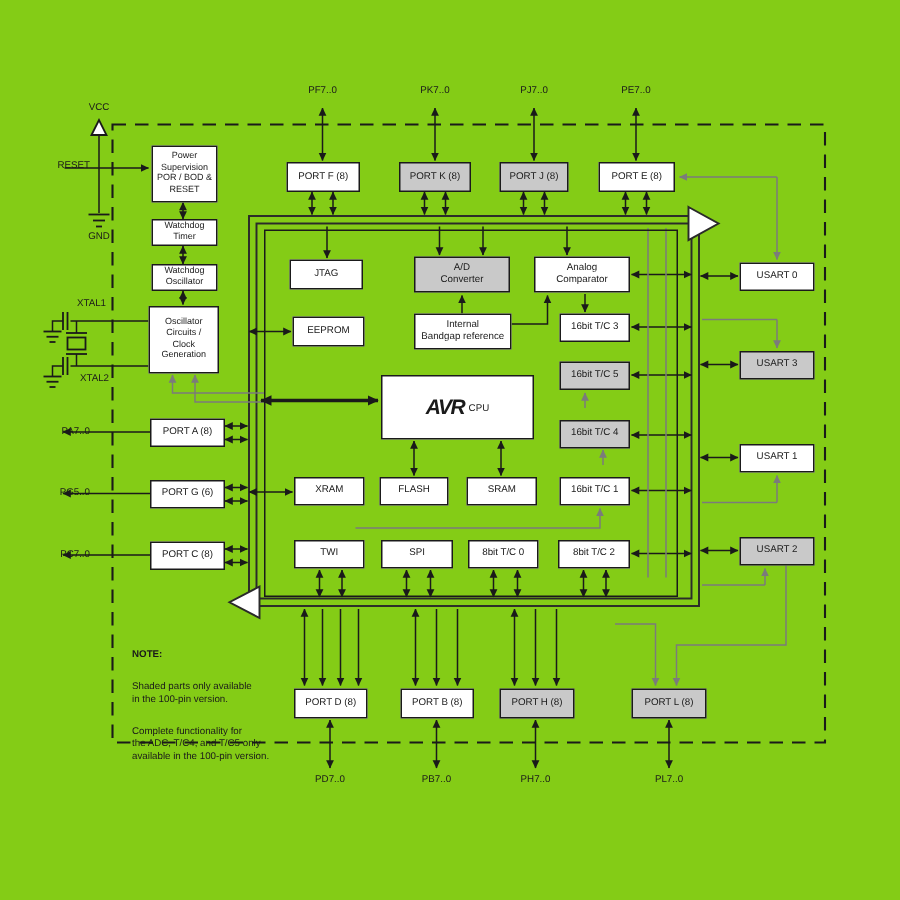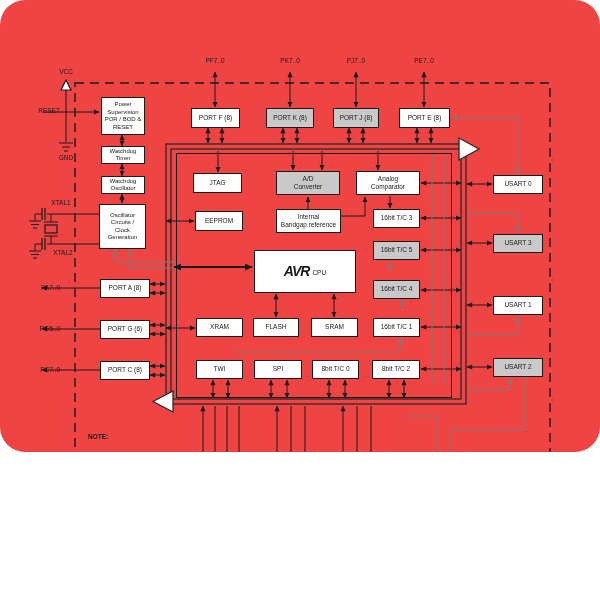--- a/index.html
+++ b/index.html
@@ -1,18 +1,18 @@
 <!DOCTYPE html>
 <html style="--shaded: #c9c9c9; --line: #1a1a1a; --gray: #7b7b7b;"><head>
 <meta charset="utf-8">
 <style>
   :root { --line:#1a1a1a; --gray:#7b7b7b; --shaded:#c9c9c9; }
   * { margin:0; padding:0; box-sizing:border-box; }
   body { background:#ffffff; font-family:"Liberation Sans", sans-serif; }
-  .canvas { position:relative; width:600px; height:452px; background:#ef4444; overflow:hidden;border-radius:25px; }
+  .canvas { position:relative; width:600px; height:600px; background:#84cc16; overflow:hidden; }
   svg.wires { position:absolute; left:0; top:0; }
   .dash { fill:none; stroke:var(--line); stroke-width:1.4; stroke-dasharray:9 6; }
   .bus { fill:none; stroke:#2a2a2a; stroke-width:1.3; }
   .busArrow { fill:#ffffff; stroke:#2a2a2a; stroke-width:1.3; }
   .w  { stroke:var(--line); stroke-width:1; fill:none; }
   .wb { stroke:var(--line); stroke-width:2.2; fill:none; }
   .wg { stroke:var(--gray); stroke-width:1; fill:none; }
   .sym { stroke:var(--line); stroke-width:1.2; fill:none; }
   .box { position:absolute; background:#ffffff; border:1.5px solid var(--line);
          display:flex; align-items:center; justify-content:center; text-align:center;

